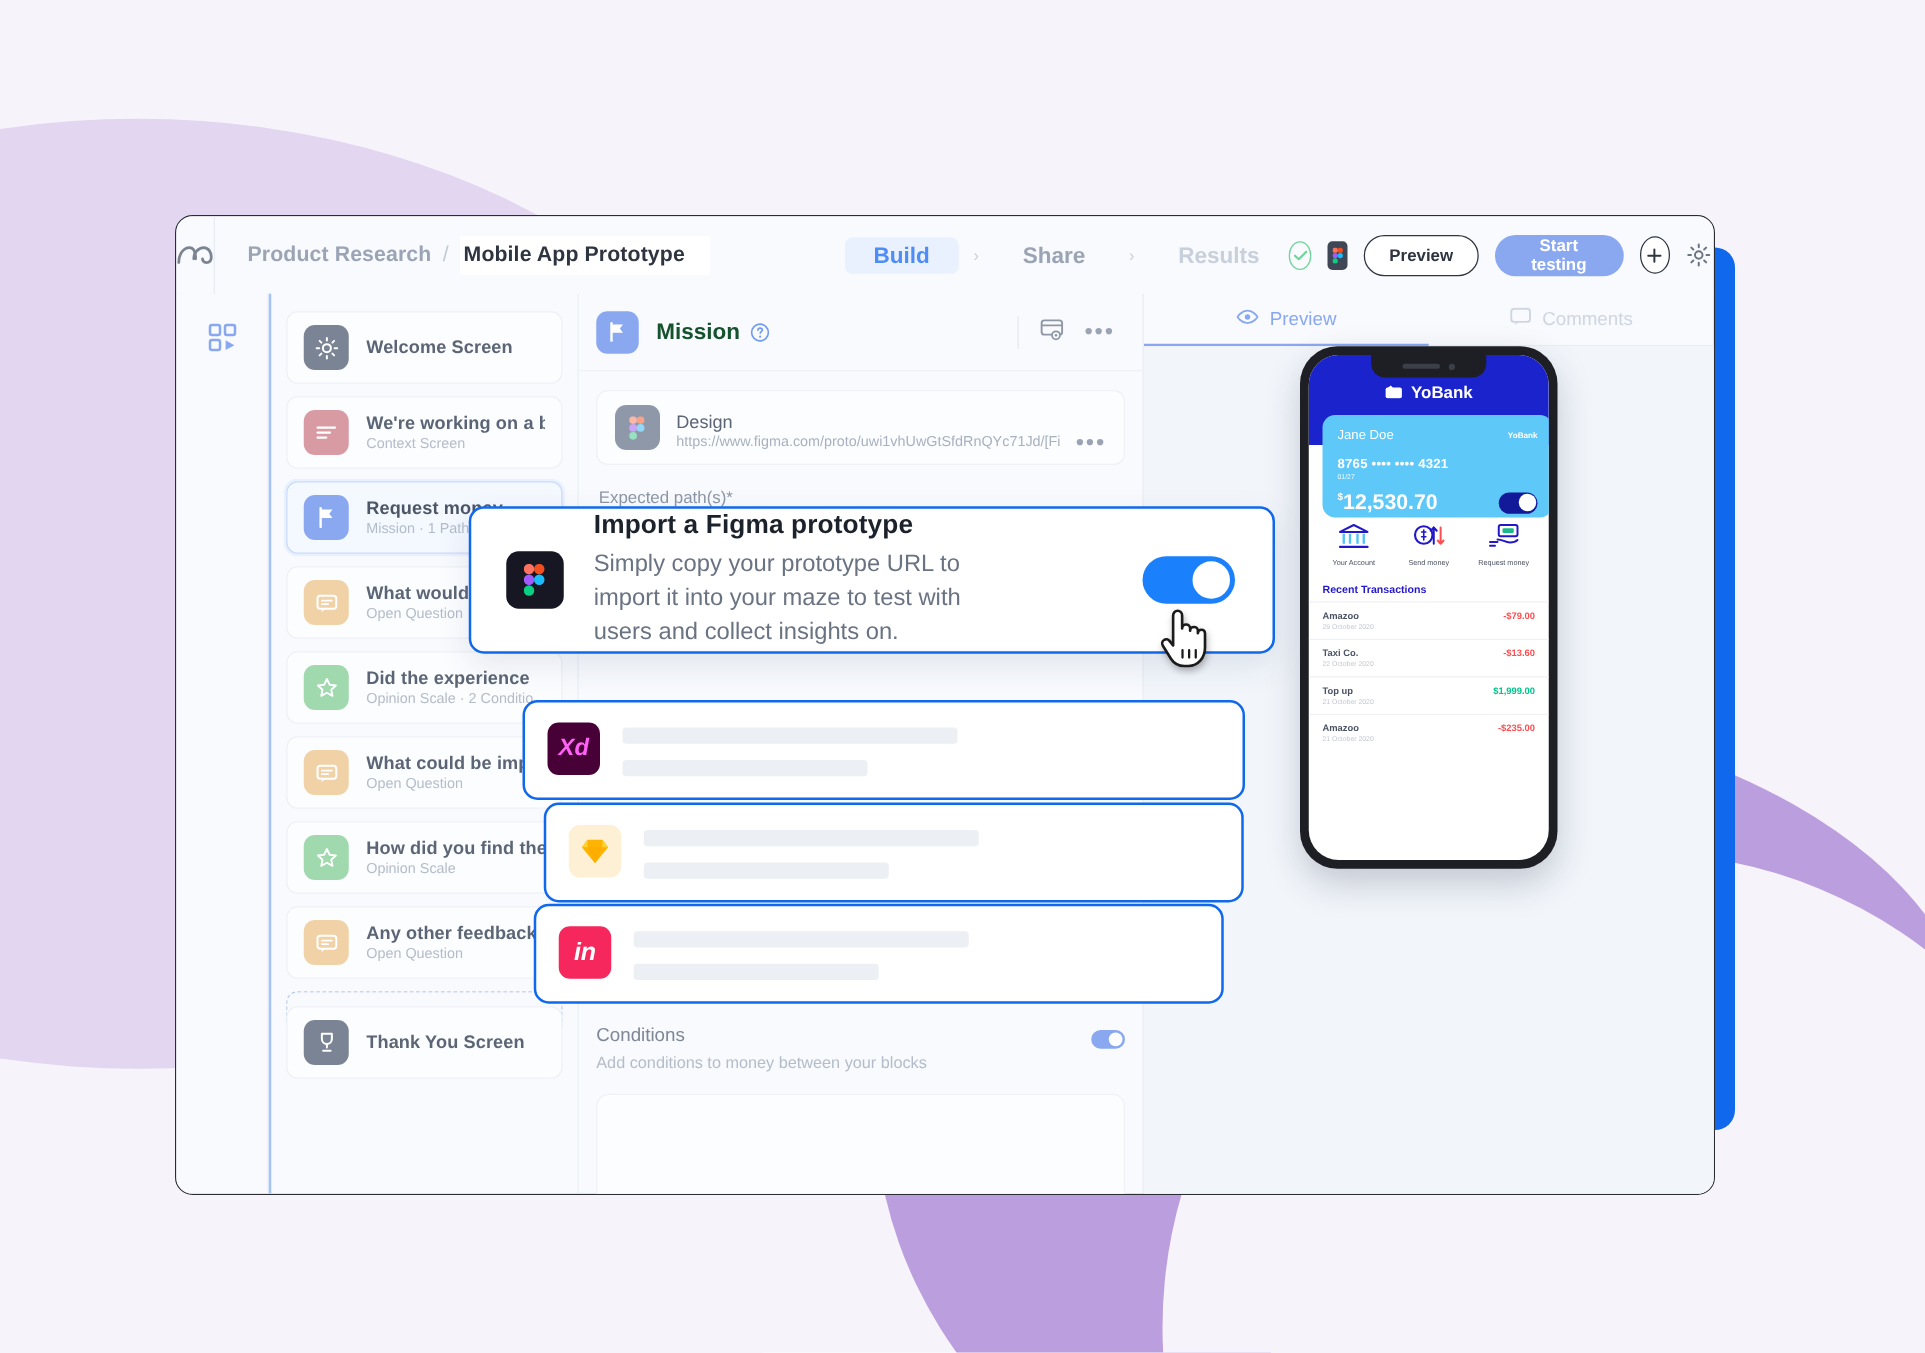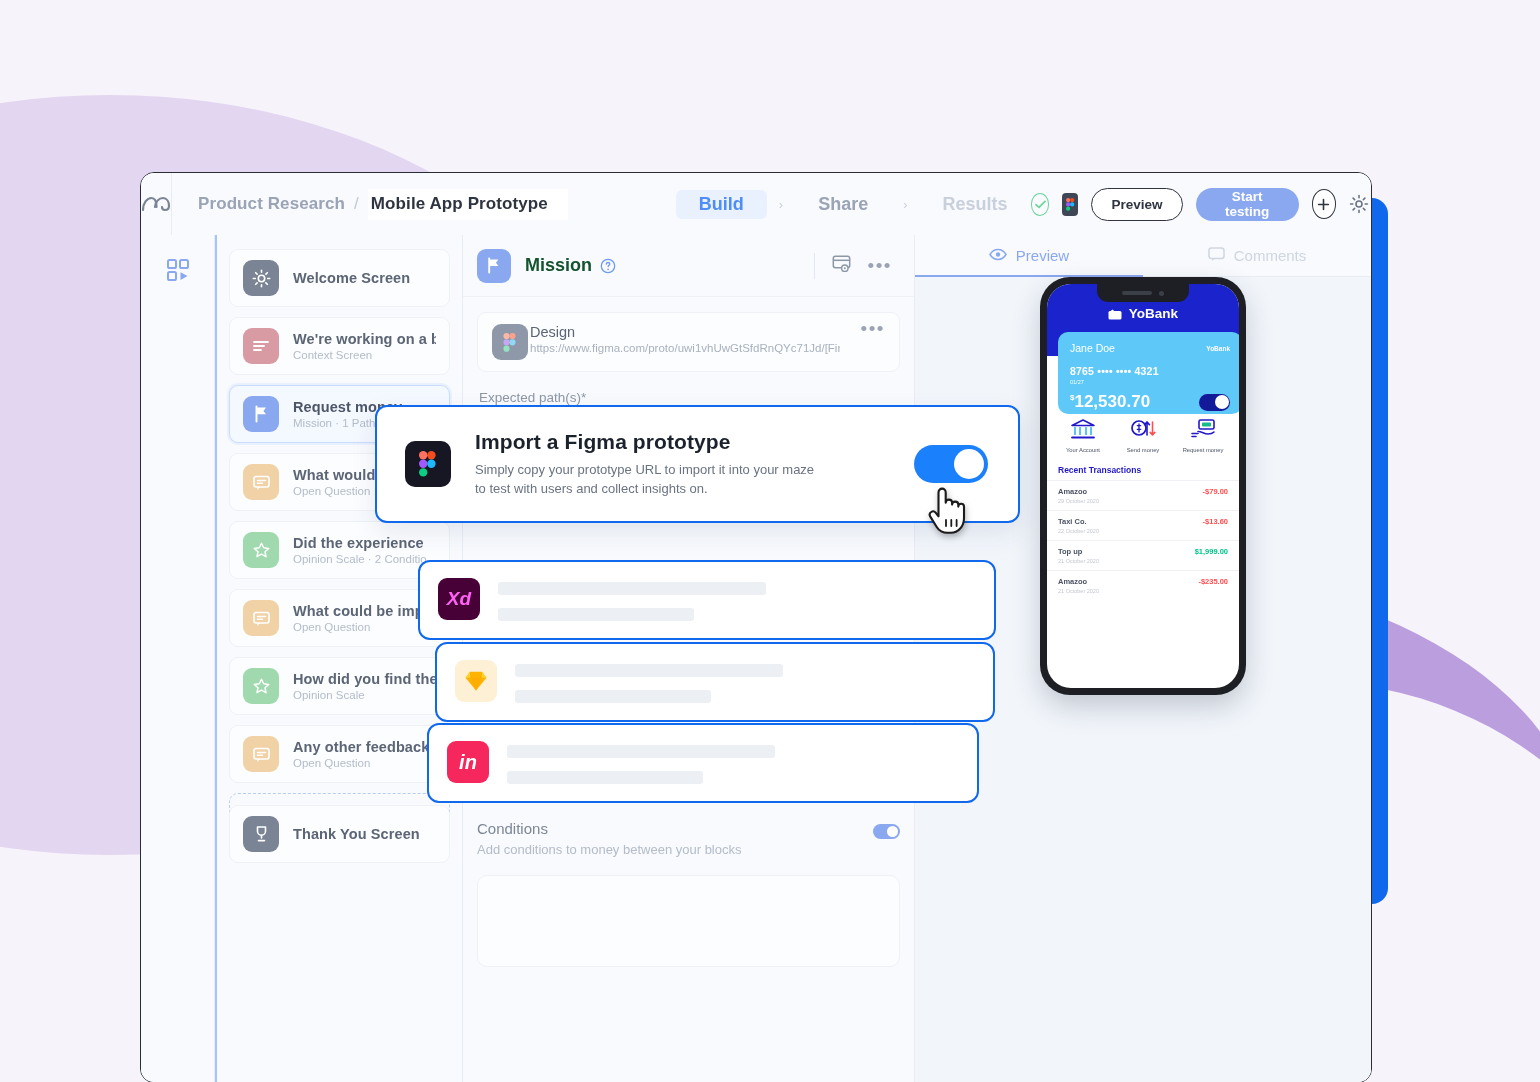--- a/index.html
+++ b/index.html
@@ -41,21 +41,21 @@
     width: 1228px; height: 706px;
     background: #1068ec;
     border-radius: 16px;
     z-index: 3;
   }
 
   
   .app-window {
     position: absolute;
     left: 140px; top: 172px;
-    width: 1232px; height: 911px;
+    width: 1232px; height: 784px;
     background: #f7fafd;
     border-radius: 14px;
     border: 1px solid #2a2d33;
     overflow: hidden;
     z-index: 4;
     display: flex;
     flex-direction: column;
   }
 
   
@@ -229,21 +229,21 @@
   .mission-title { font-size: 18px; font-weight: 700; color: #14532d; }
   .help-icon { margin-left: 8px; cursor: pointer; display:flex; }
   .editor-head-right {
     margin-left: auto; display: flex; align-items: center; gap: 16px;
   }
   .vline { width: 1px; height: 26px; background: #e3e8f0; }
   .dots { font-size: 19px; color: #9aa4b5; letter-spacing: 1.5px; cursor: pointer; line-height: 10px;}
 
   .editor-content { padding: 15px 14px 0 14px; }
   .design-card {
-    display: flex; align-items: flex-start; gap: 2px;
+    display: flex; align-items: flex-end; gap: 13px;
     background: #fcfdff;
     border: 1px solid #eef1f6;
     border-radius: 9px;
     padding: 11px 14px;
     cursor: pointer;
   }
   .design-thumb {
     width: 36px; height: 36px; border-radius: 9px;
     background: #8e98a8;
     display: flex; align-items: center; justify-content: center;
@@ -417,21 +417,21 @@
     box-shadow: 0 10px 26px rgba(40,60,110,.10);
   }
   .modal-icon {
     width: 46px; height: 46px; border-radius: 10px;
     background: #161722;
     display: flex; align-items: center; justify-content: center;
     flex: none; margin-right: 24px;
   }
   .modal-title { font-size: 21px; font-weight: 700; color: #1c222c; letter-spacing: .1px; }
   .modal-desc {
-    font-size: 13px; color: #6a7382; margin-top: 7px; line-height: 1.42;
+    font-size: 19px; color: #6a7382; margin-top: 7px; line-height: 1.42;
     max-width: 340px;
   }
   .big-toggle {
     margin-left: auto;
     width: 74px; height: 38px; border-radius: 19px;
     background: #1b80fb; position: relative;
     cursor: pointer; flex: none;
   }
   .big-toggle::after {
     content: ''; position: absolute; right: 4px; top: 4px;

